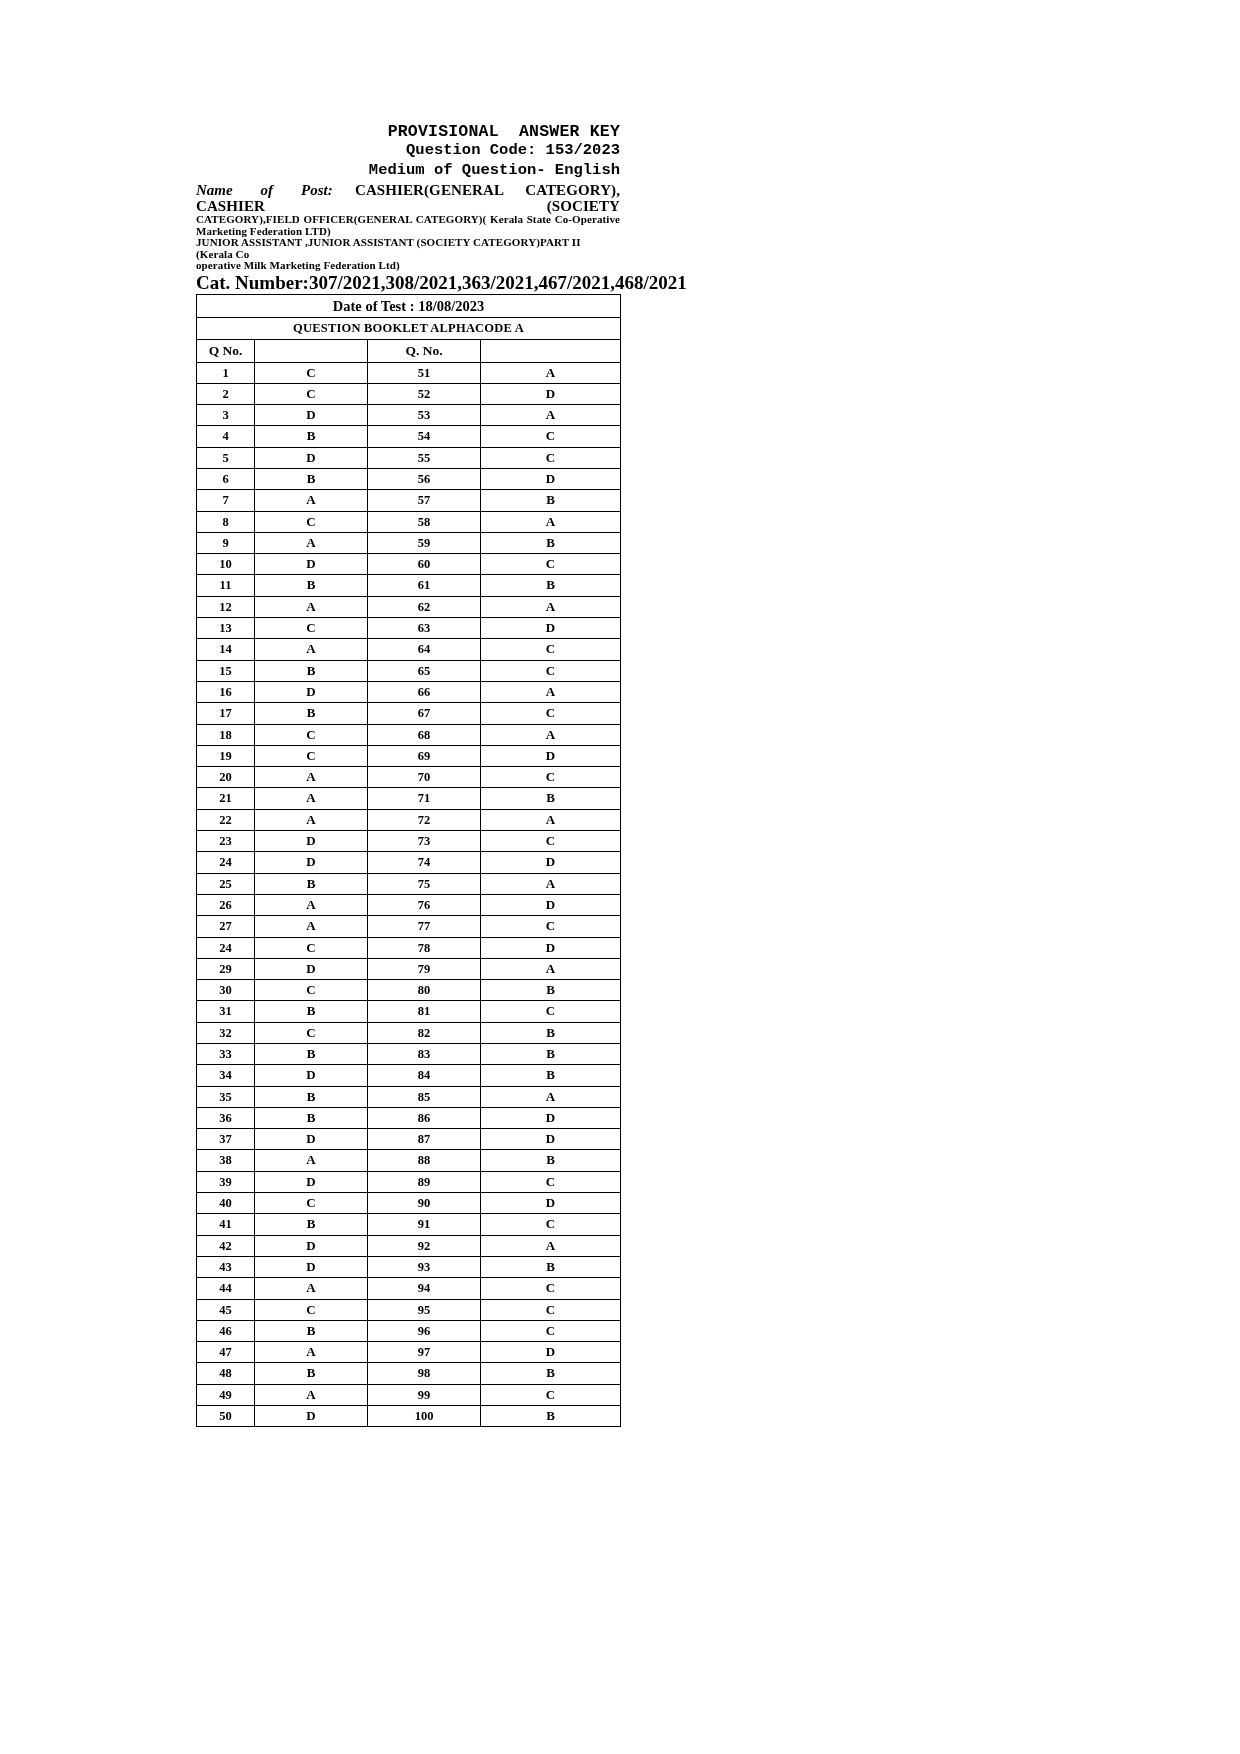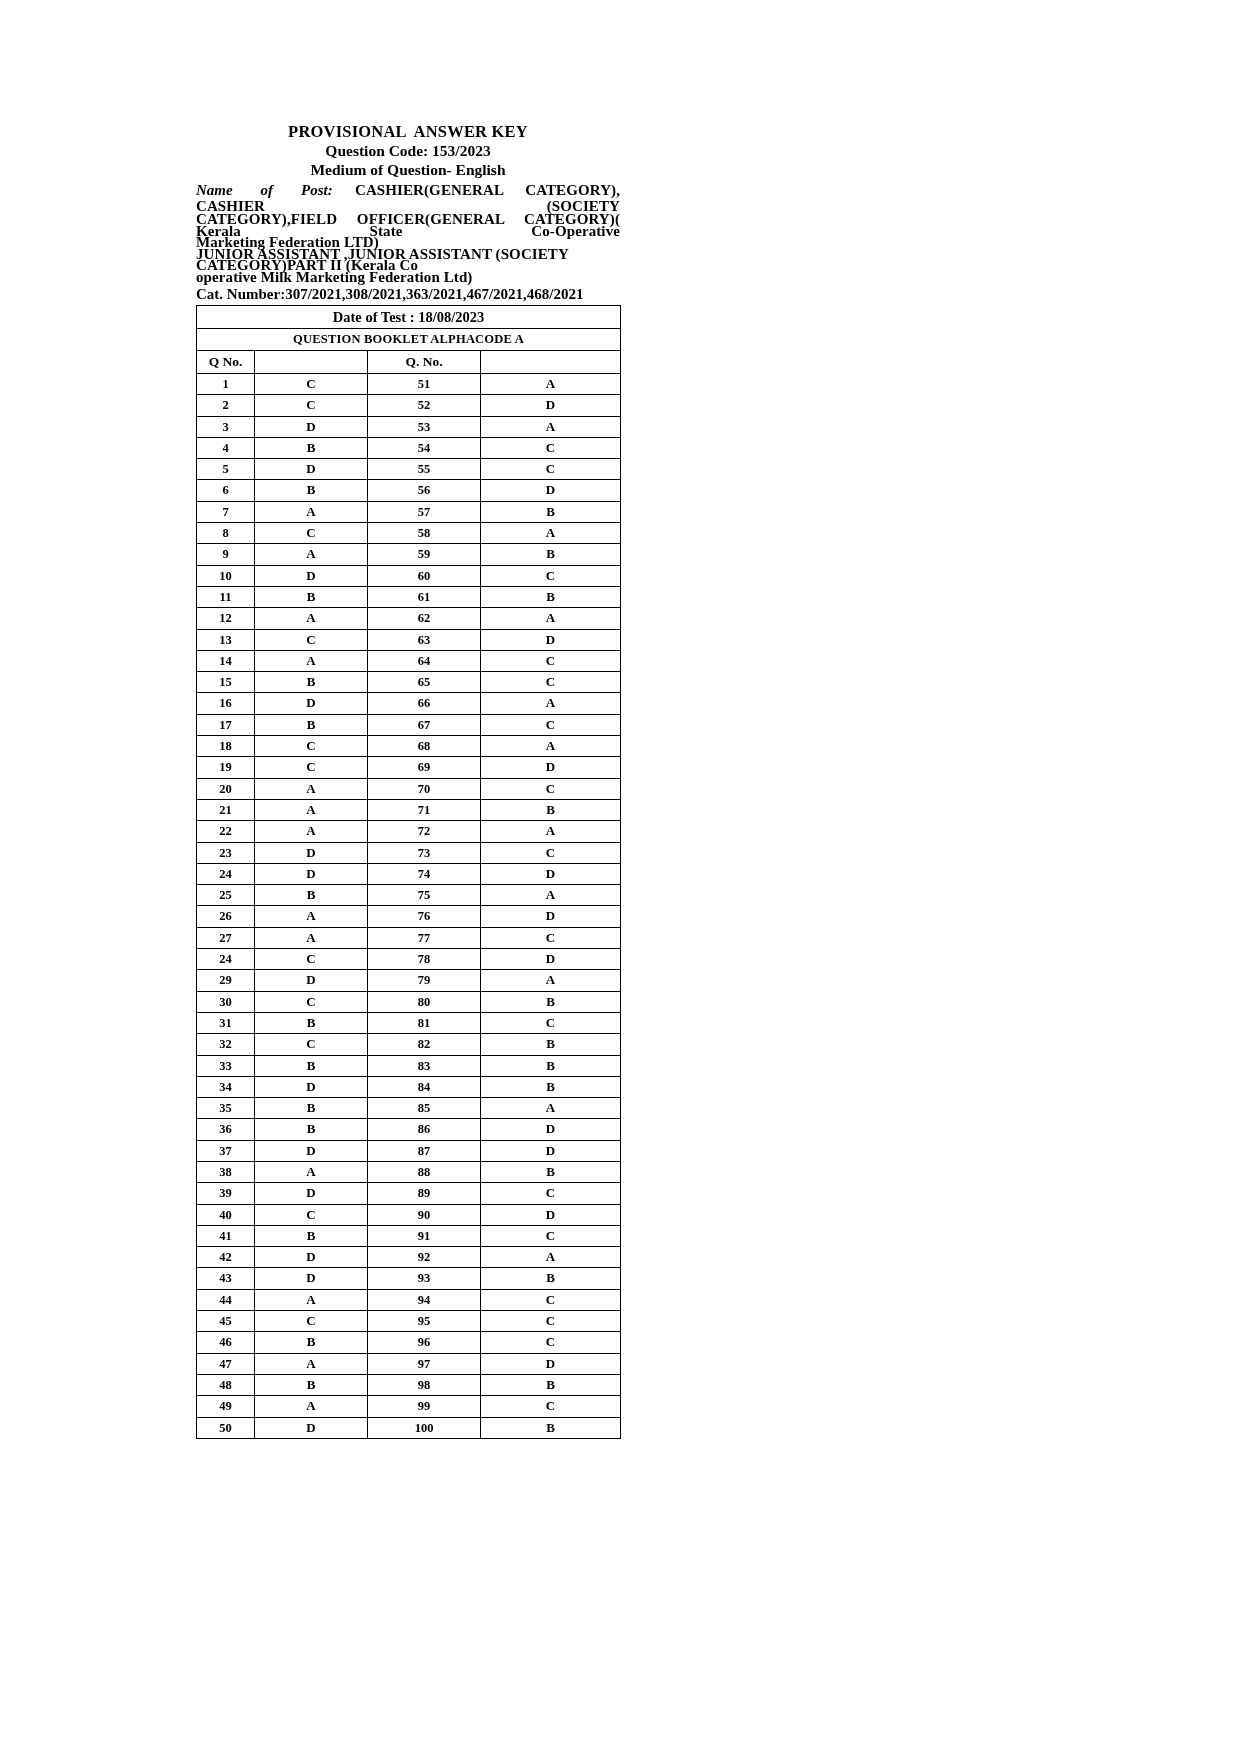--- a/index.html
+++ b/index.html
@@ -24,22 +24,22 @@
   }
   .doc {
     position: absolute;
     left: 196px;
     top: 122px;
     width: 424px;
   }
 
   
   .title-block {
-    text-align: center;
-    font-family: Liberation Serif, serif;
+    text-align: right;
+    font-family: Liberation Mono, monospace;
     font-weight: bold;
   }
   .title-line1 {
     font-size: 16.5px;
     letter-spacing: 0.2px;
     line-height: 19px;
     white-space: pre;
   }
   .title-line2 {
     font-size: 15.5px;
@@ -55,21 +55,21 @@
     margin-top: 2px;
     text-align: justify;
     text-align-last: justify;
   }
   .post-label {
     font-size: 15px;
     font-weight: bold;
     font-family: "Liberation Serif", serif;
   }
   .post-line {
-    font-size: 15px;
+    font-size: 11px;
     font-weight: bold;
     font-family: "Liberation Serif", serif;
     line-height: 11.5px;
     letter-spacing: 0.1px;
     text-align: justify;
     text-align-last: justify;
   }
   .post-line-left {
     text-align: left;
     text-align-last: left;
@@ -86,21 +86,21 @@
   .post-first-line .post-rest {
     font-size: 15px;
     font-weight: bold;
     letter-spacing: 0.1px;
   }
   .spaced {
     word-spacing: 6px;
     font-style: italic;
   }
   .catno {
-    font-size: 15px;
+    font-size: 19px;
     font-weight: bold;
     font-family: "Liberation Serif", serif;
     line-height: 18px;
     margin-top: 2px;
     white-space: nowrap;
   }
 
   
   table.answer-table {
     border-collapse: collapse;

